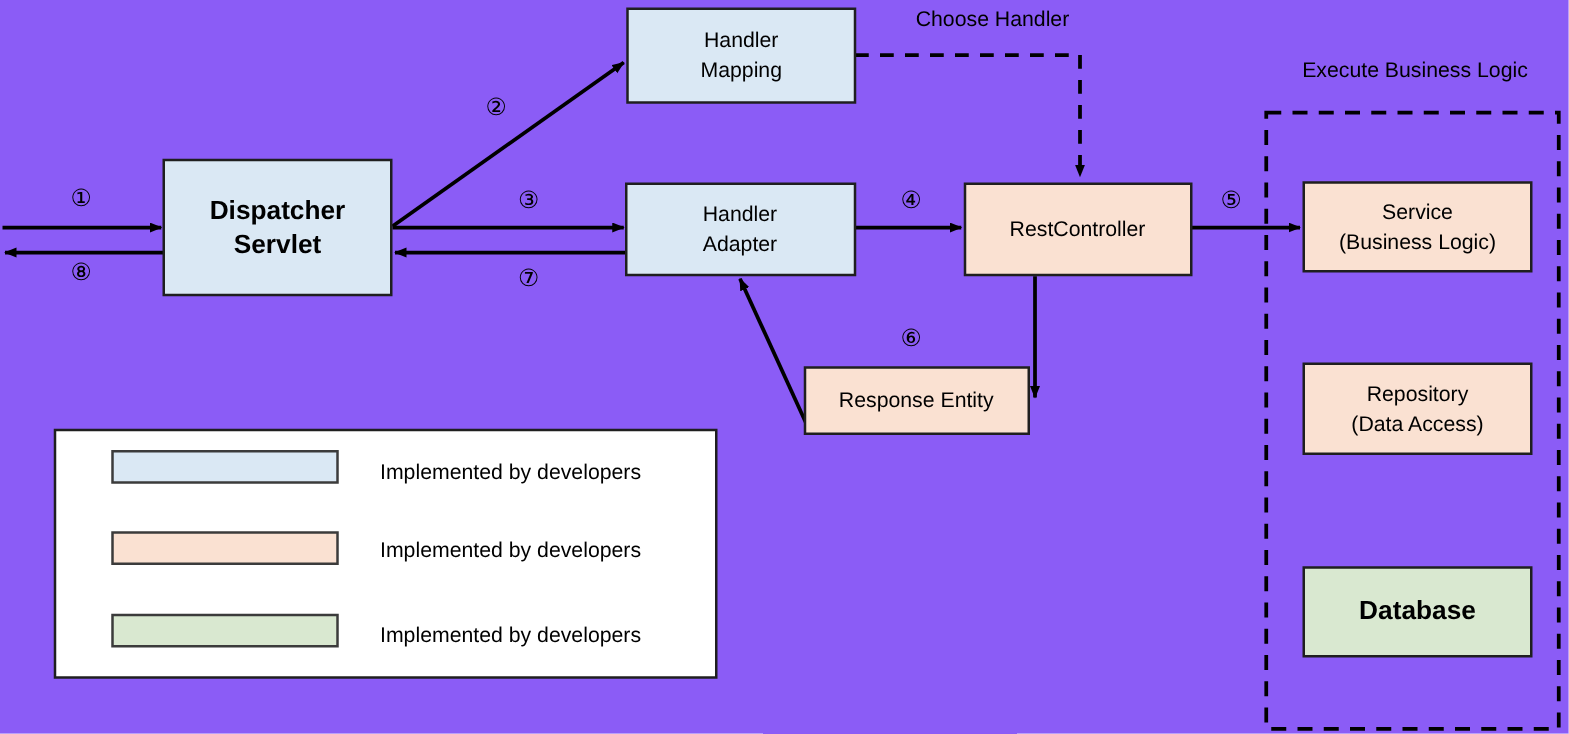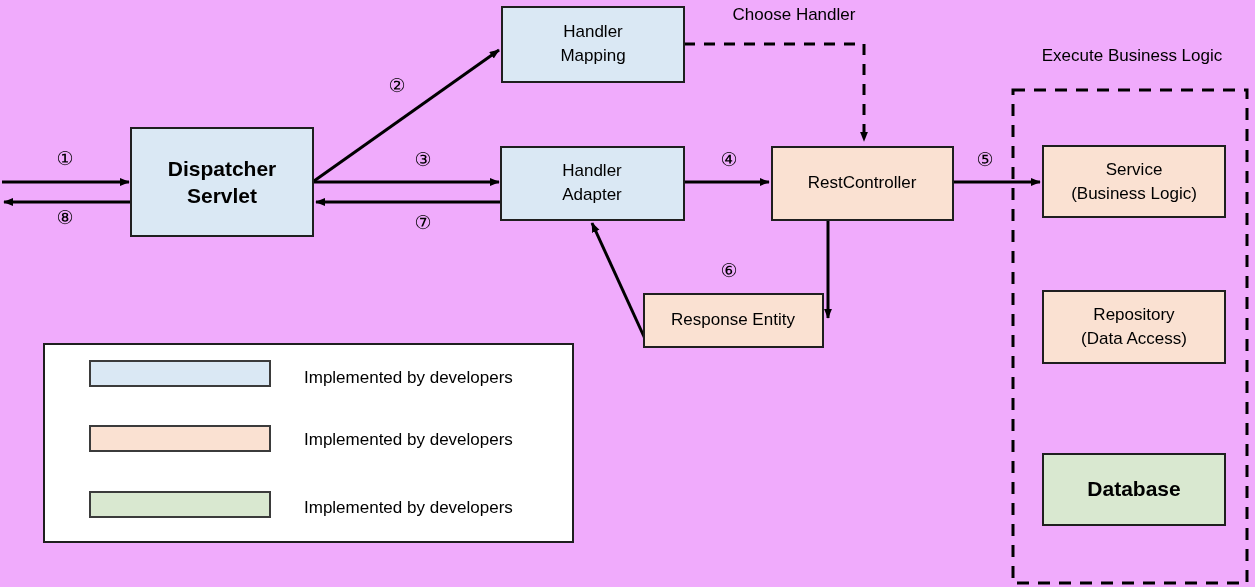--- a/index.html
+++ b/index.html
@@ -4,21 +4,21 @@
 <style>
   html, body {
     margin: 0;
     padding: 0;
     background: #ffffff;
   }
   #stage {
     position: relative;
     width: 1255px;
     height: 587px;
-    background: #f0abfc;
+    background: #8b5cf6;
     font-family: "Liberation Sans", sans-serif;
     overflow: hidden;
   }
   svg.diagram {
     position: absolute;
     left: 0;
     top: 0;
     width: 1255px;
     height: 587px;
   }

